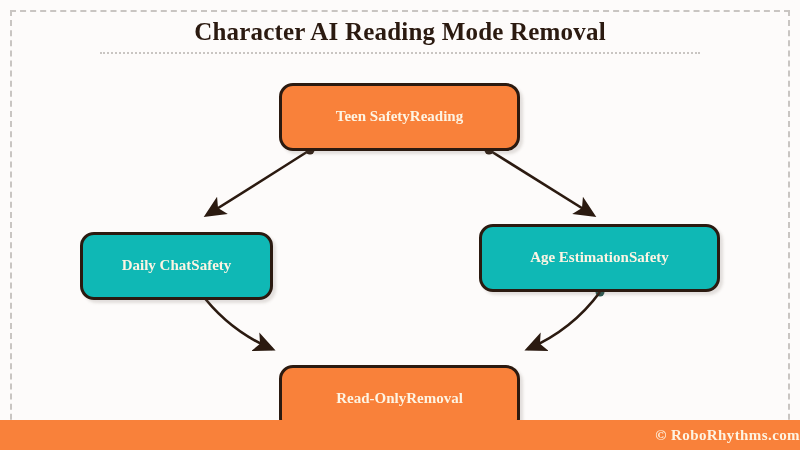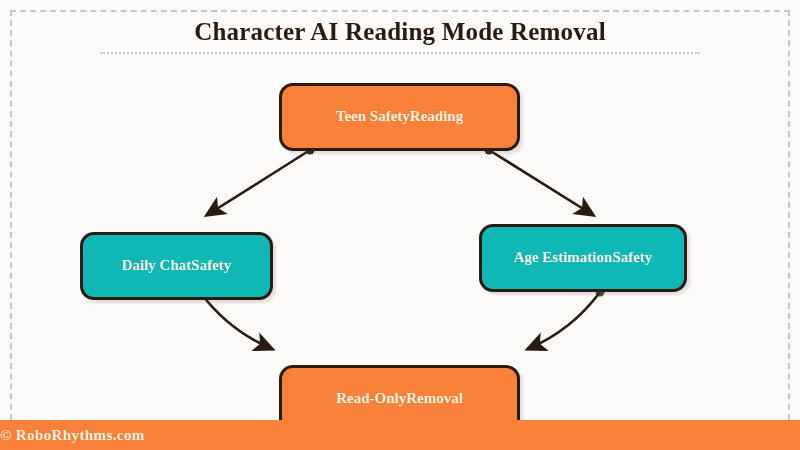--- a/index.html
+++ b/index.html
@@ -95,41 +95,41 @@
   }
   #node-left {
     left: 80px;
     top: 232px;
     width: 193px;
     height: 68px;
   }
   #node-right {
     left: 479px;
     top: 224px;
-    width: 208px;
+    width: 241px;
     height: 68px;
     text-align: right;
   }
   #node-bottom {
     left: 279px;
     top: 353px;
     width: 241px;
     height: 68px;
     margin-top: 12px;
   }
   #footer {
     position: absolute;
     left: 0;
     top: 420px;
     width: 800px;
     height: 30px;
     background: #f9813a;
     display: flex;
     align-items: center;
-    justify-content: flex-start;
+    justify-content: flex-end;
   }
   #footer-text {
     color: #fdf4e3;
     font-family: "Liberation Serif", serif;
     font-weight: bold;
     font-size: 15px;
     letter-spacing: 0.4px;
   }
 </style>
 </head>

